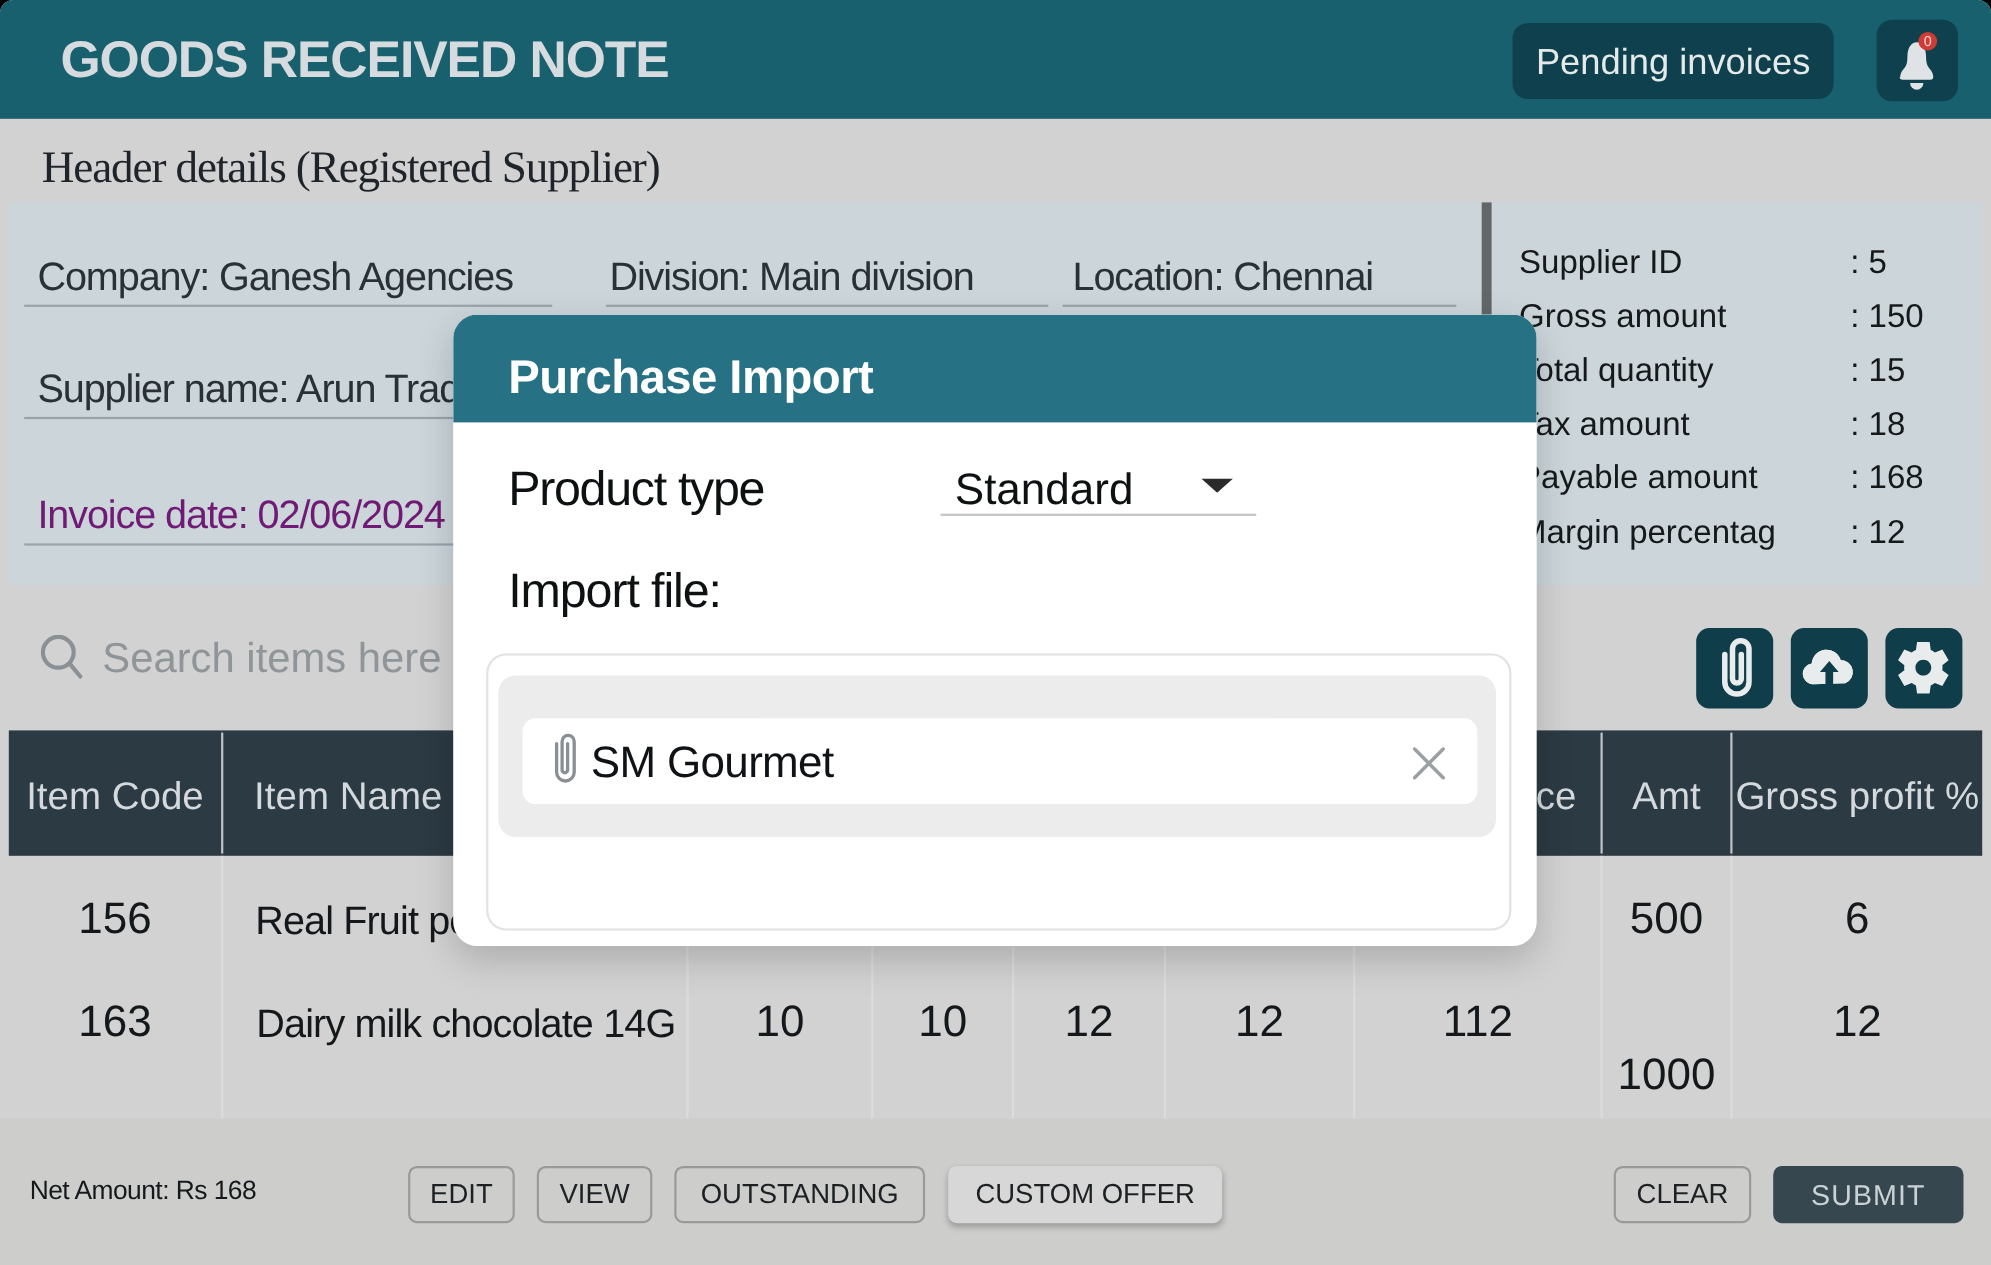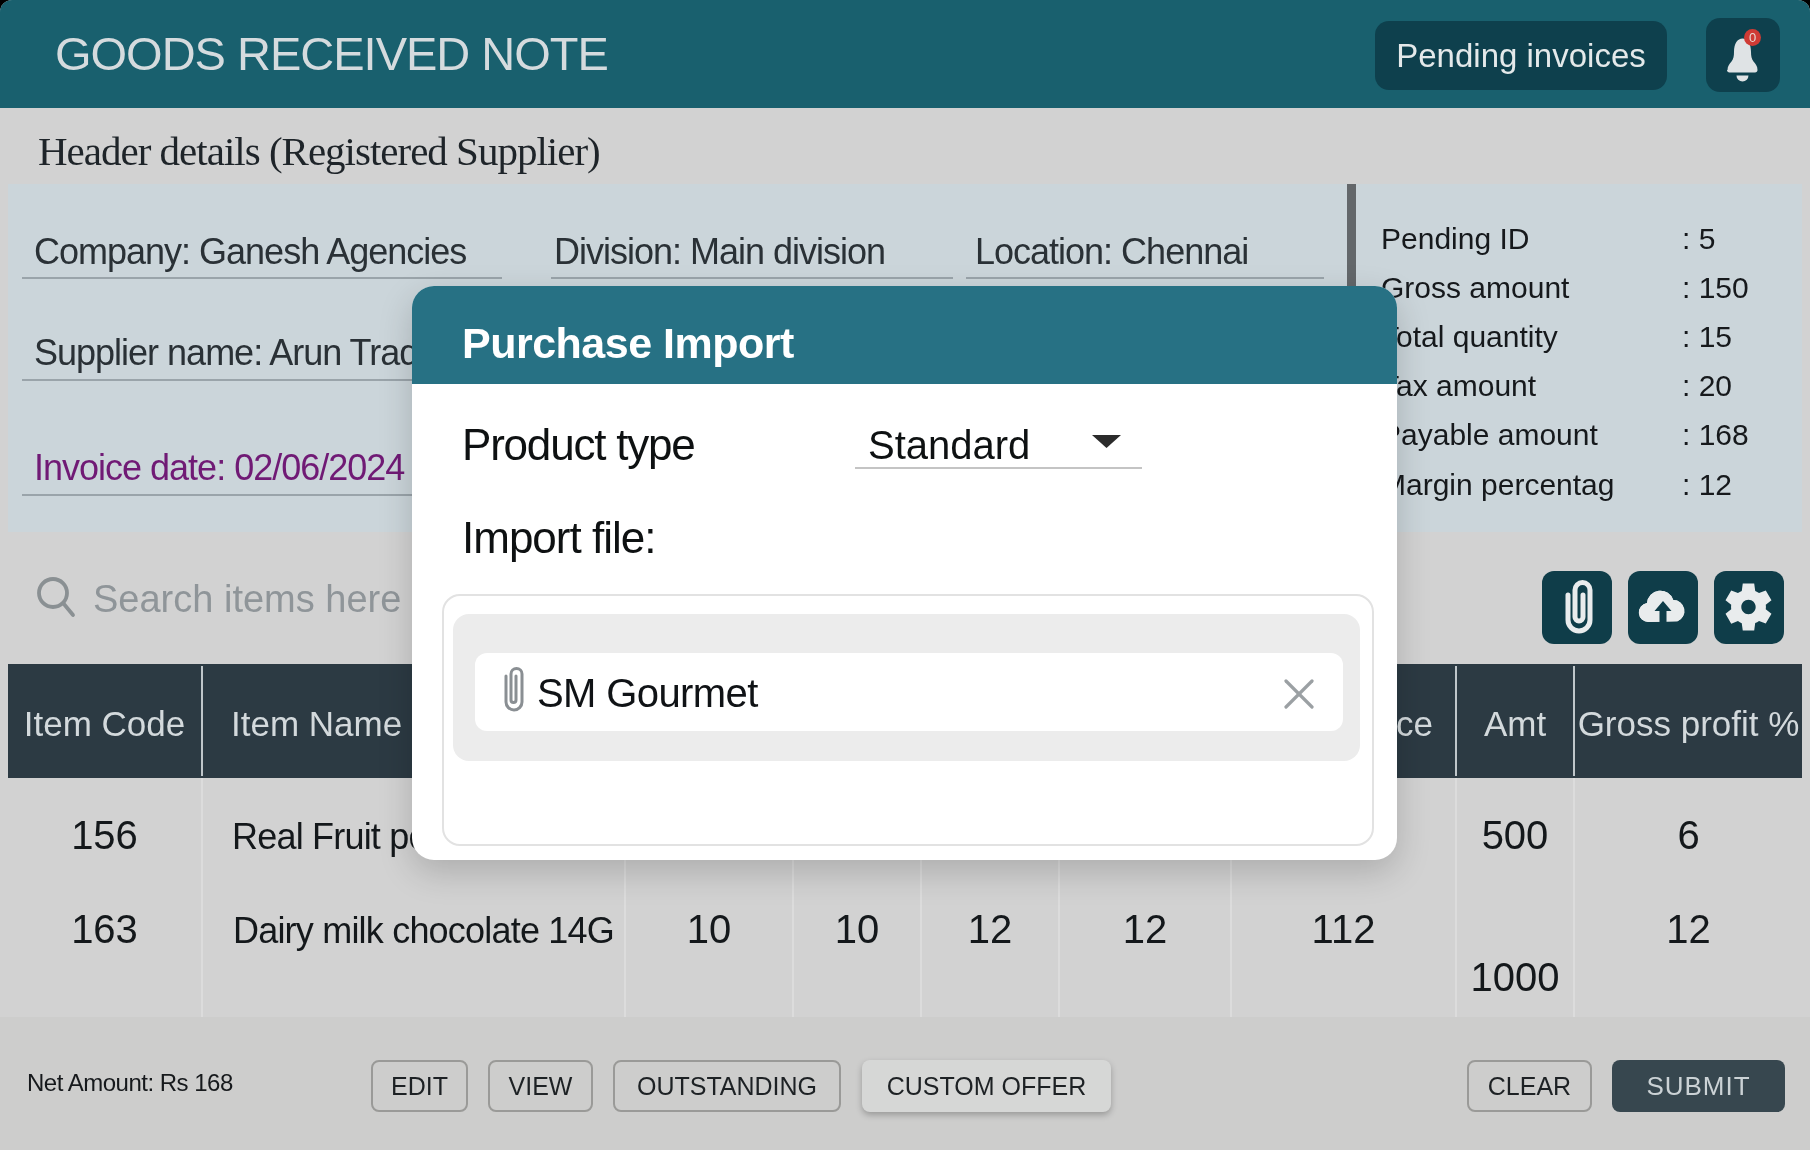--- a/index.html
+++ b/index.html
@@ -9,21 +9,21 @@
     position:relative; width:1810px; height:1150px; overflow:hidden;
     background:#d2d2d2; border-radius:12px 12px 0 0;
   }
   .abs { position:absolute; line-height:1; white-space:nowrap; }
 </style>
 </head>
 <body>
 <div id="page">
 
   <div class="abs" id="topbar" style="left:0;top:0;width:1810px;height:108px;background:#19606e;"></div>
-  <div class="abs" style="left:55px;top:30px;font-size:47px;font-weight:normal;color:#d5dbde;letter-spacing:-1px;">GOODS RECEIVED NOTE</div>
+  <div class="abs" style="left:55px;top:30px;font-size:47px;font-weight:bold;color:#d5dbde;letter-spacing:-1px;">GOODS RECEIVED NOTE</div>
   <div class="abs" style="left:1375px;top:21px;width:292px;height:69px;background:#0e404d;border-radius:14px;display:flex;align-items:center;justify-content:center;">
     <span style="font-size:33px;color:#e4e9ea;">Pending invoices</span>
   </div>
   <div class="abs" style="left:1706px;top:18px;width:74px;height:74px;background:#0e404d;border-radius:14px;">
     <svg width="74" height="74" viewBox="0 0 74 74">
       <path d="M21.5 52 c0 -4 2 -6 4 -8.5 c2 -2.5 2.5 -5.5 2.5 -9.5 c0 -8.5 3.5 -13.5 8.5 -13.5 c5 0 8.5 5 8.5 13.5 c0 4 0.5 7 2.5 9.5 c2 2.5 4 4.5 4 8.5 c0 1.5 -1 2.5 -2.5 2.5 h-25.5 c-1.5 0 -2.5 -1 -2.5 -2.5 z" fill="#dfe3e5"></path>
       <path d="M30.5 57.5 a6 6 0 0 0 12 0 z" fill="#dfe3e5"></path>
       <circle cx="46.5" cy="19.5" r="8.5" fill="#cf3b35"></circle>
       <text x="46.5" y="24" font-size="13" fill="#e8d8d2" text-anchor="middle" font-family="Liberation Sans">0</text>
     </svg>
@@ -41,28 +41,28 @@
   <div class="abs" style="left:966px;top:277px;width:358px;height:2px;background:#9aa4aa;"></div>
 
   <div class="abs" style="left:34px;top:335px;font-size:36px;color:#2a3136;letter-spacing:-1px;">Supplier name: Arun Traders</div>
   <div class="abs" style="left:22px;top:379px;width:590px;height:2px;background:#9aa4aa;"></div>
 
   <div class="abs" style="left:34px;top:450px;font-size:36px;color:#701a75;letter-spacing:-1px;">Invoice date: 02/06/2024</div>
   <div class="abs" style="left:22px;top:494px;width:590px;height:2px;background:#9aa4aa;"></div>
 
   <div class="abs" style="left:1347px;top:184px;width:9px;height:348px;background:#63676a;"></div>
 
-  <div class="abs" style="left:1381px;top:224px;font-size:30px;color:#16191c;">Pending ID</div>
+  <div class="abs" style="left:1381px;top:224px;font-size:30px;color:#16191c;">Supplier ID</div>
   <div class="abs" style="left:1682px;top:224px;font-size:30px;color:#16191c;">: 5</div>
   <div class="abs" style="left:1381px;top:273px;font-size:30px;color:#16191c;">Gross amount</div>
   <div class="abs" style="left:1682px;top:273px;font-size:30px;color:#16191c;">: 150</div>
   <div class="abs" style="left:1381px;top:322px;font-size:30px;color:#16191c;">Total quantity</div>
   <div class="abs" style="left:1682px;top:322px;font-size:30px;color:#16191c;">: 15</div>
   <div class="abs" style="left:1381px;top:371px;font-size:30px;color:#16191c;">Tax amount</div>
-  <div class="abs" style="left:1682px;top:371px;font-size:30px;color:#16191c;">: 20</div>
+  <div class="abs" style="left:1682px;top:371px;font-size:30px;color:#16191c;">: 18</div>
   <div class="abs" style="left:1381px;top:420px;font-size:30px;color:#16191c;">Payable amount</div>
   <div class="abs" style="left:1682px;top:420px;font-size:30px;color:#16191c;">: 168</div>
   <div class="abs" style="left:1381px;top:470px;font-size:30px;color:#16191c;">Margin percentag</div>
   <div class="abs" style="left:1682px;top:470px;font-size:30px;color:#16191c;">: 12</div>
 
   <svg class="abs" style="left:37px;top:577px;" width="42" height="44" viewBox="0 0 42 44">
     <circle cx="16" cy="16" r="14" fill="none" stroke="#8a9093" stroke-width="3.8"></circle>
     <line x1="26.5" y1="26.5" x2="36" y2="38" stroke="#8a9093" stroke-width="3.8" stroke-linecap="round"></line>
   </svg>
   <div class="abs" style="left:93px;top:580px;font-size:38px;color:#8f9599;">Search items here</div>

